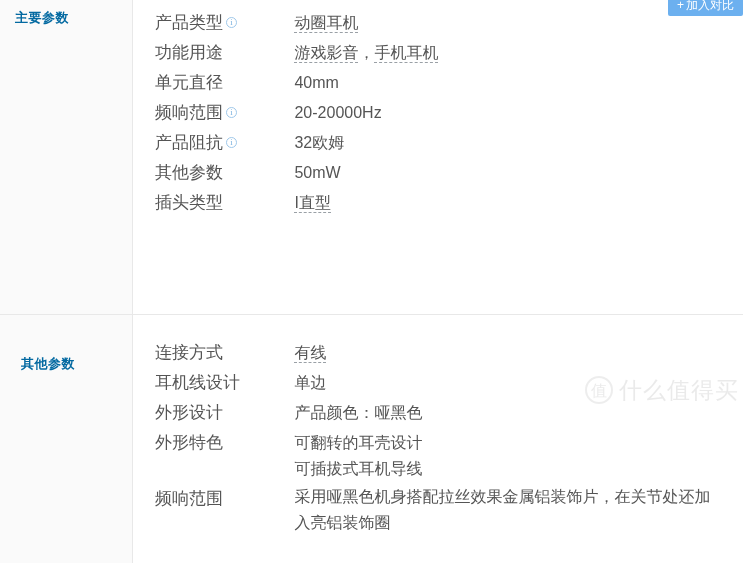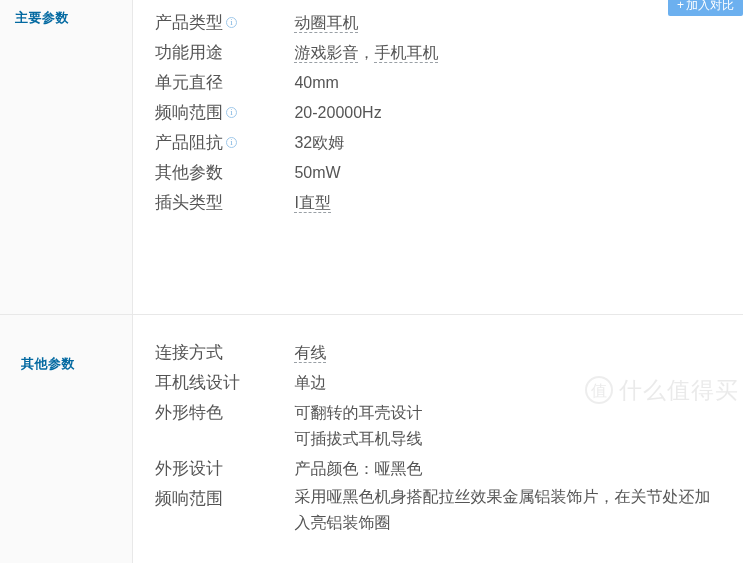--- a/index.html
+++ b/index.html
@@ -264,33 +264,33 @@
         <span class="row-label">连接方式</span>
         <span class="row-value"><a class="linkval">有线</a></span>
       </div>
 
 
       <div class="row">
         <span class="row-label">耳机线设计</span>
         <span class="row-value">单边</span>
       </div>
 
+      <div class="row">
+        <span class="row-label">外形设计</span>
+        <span class="row-value">产品颜色：哑黑色</span>
+      </div>
+
       <div class="row row-tall">
         <span class="row-label">外形特色</span>
         <span class="row-value">
           <span class="val-line">可翻转的耳壳设计</span>
           <span class="val-line">可插拔式耳机导线</span>
         </span>
       </div>
 
-      <div class="row">
-        <span class="row-label">外形设计</span>
-        <span class="row-value">产品颜色：哑黑色</span>
-      </div>
-
       <div class="row row-wrap">
         <span class="row-label">频响范围</span>
         <span class="row-value wrapval">采用哑黑色机身搭配拉丝效果金属铝装饰片，在关节处还加入亮铝装饰圈</span>
       </div>
 
     </div>
   </div>
 
   <div class="watermark">
     <div class="wm-logo">值</div>

